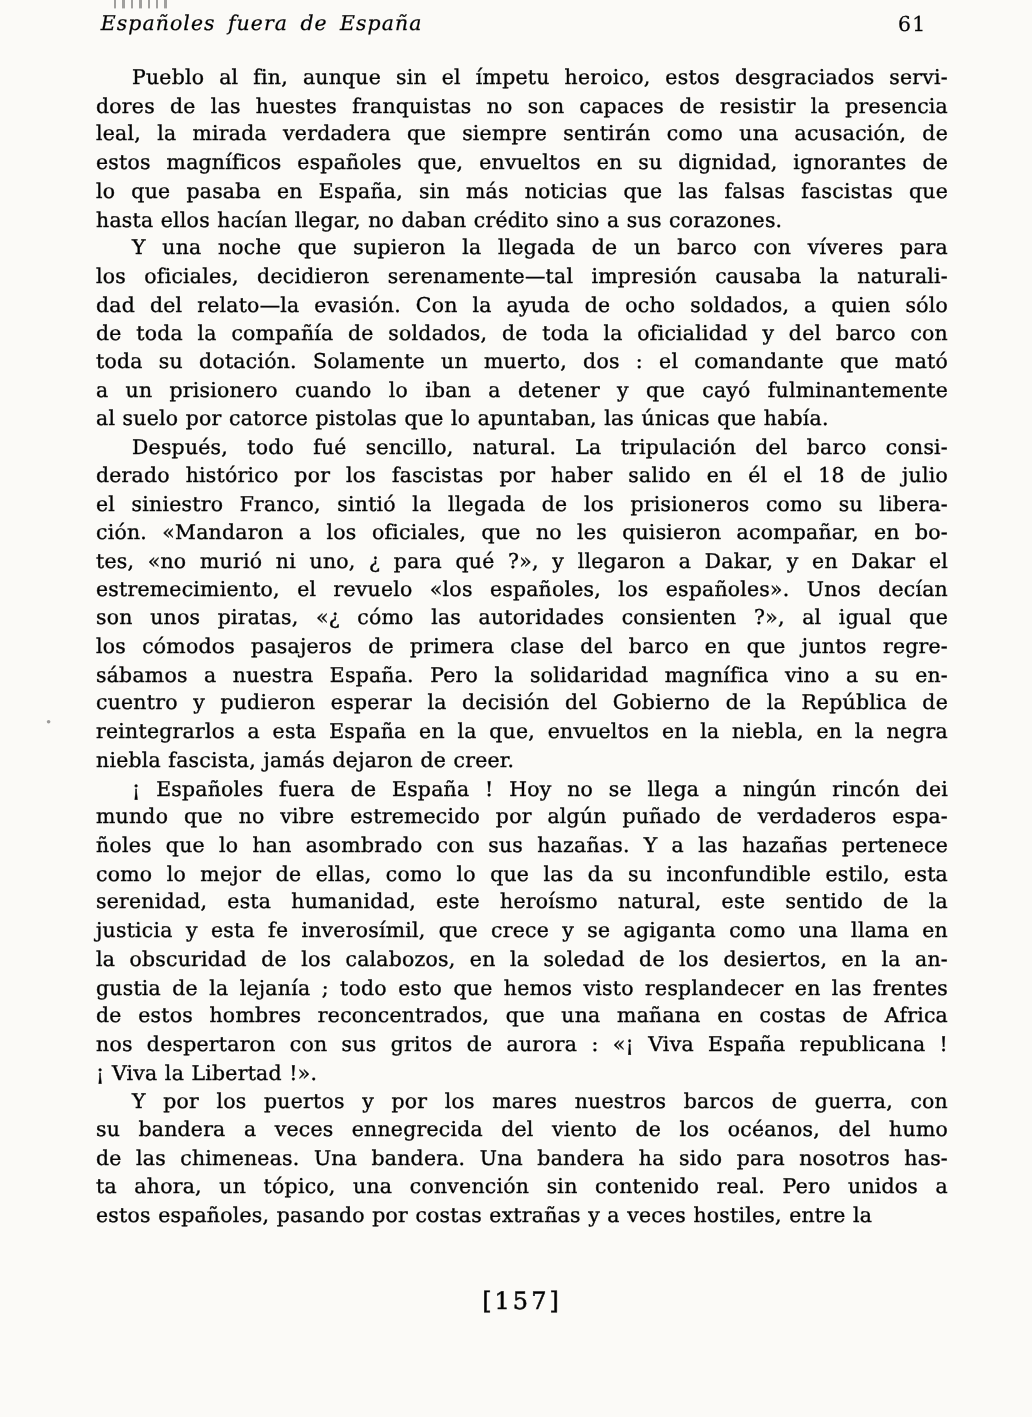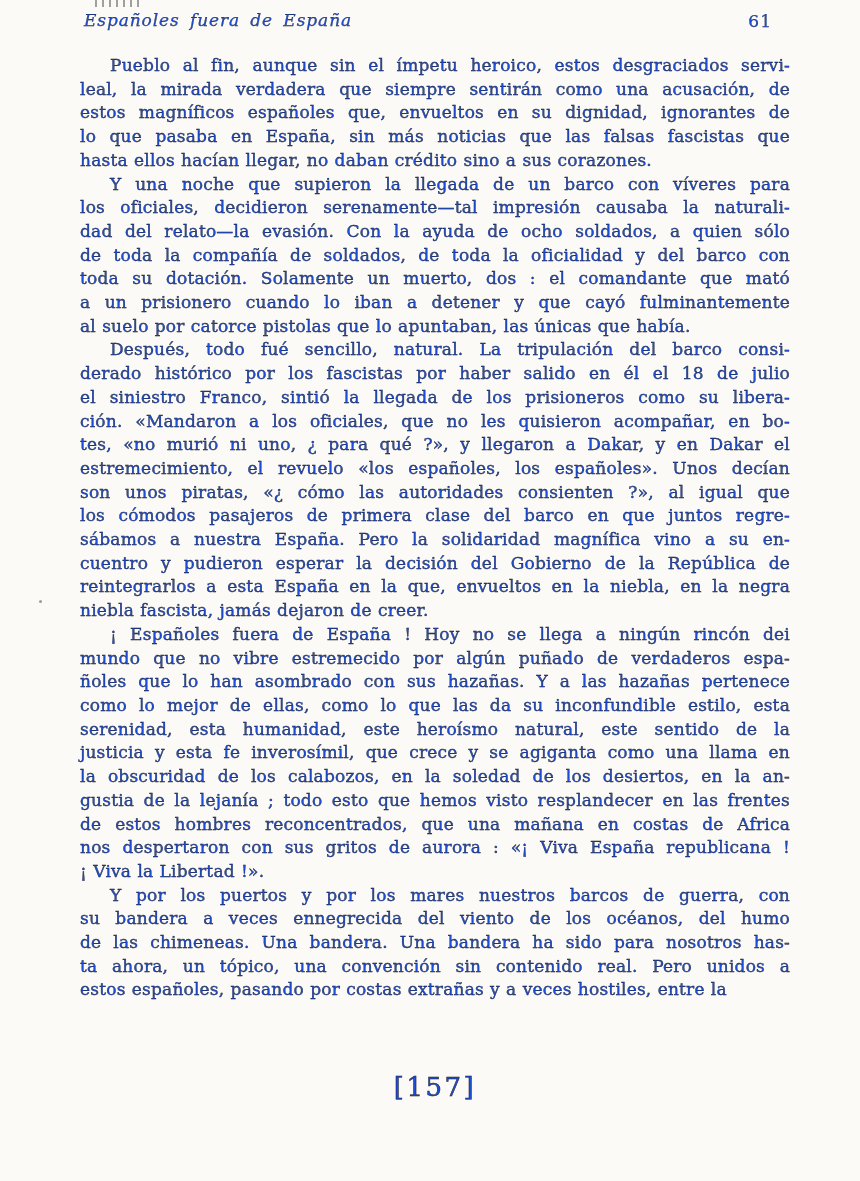--- a/index.html
+++ b/index.html
@@ -8,21 +8,21 @@
     background: #e8e8e6;
   }
   #page {
     position: relative;
     width: 860px;
     height: 1181px;
     margin: 0 auto;
     background: #fbfaf7;
     overflow: hidden;
     font-family: "DejaVu Serif", "Liberation Serif", serif;
-    color: #1d4ed8;
+    color: #000000;
   }
   
   #running-header {
     position: absolute;
     top: 10px;
     left: 84px;
     right: 70px;
     height: 26px;
   }
   #running-title {
@@ -62,21 +62,21 @@
   .line.last { text-align-last: left; }
   
   #footer {
     position: absolute;
     top: 1072px;
     left: 80px;
     width: 710px;
     text-align: center;
   }
   #folio {
-    font-size: 26px;
+    font-size: 20px;
     letter-spacing: 2.5px;
     margin-top: 28px;
     -webkit-text-stroke: 0.5px #1b1b1b;
   }
   
   .artifact { position: absolute; color: #2a2a2a; }
   #artifact-top {
     top: 0px;
     left: 95px;
     width: 48px;
@@ -107,20 +107,21 @@
 
   <div id="running-header">
     <span id="running-title">Españoles fuera de España</span>
     <span id="page-number">61</span>
   </div>
 
   <div id="text-block">
 
   <div class="para">
         <div class="line first">Pueblo al fin, aunque sin el ímpetu heroico, estos desgraciados servi-</div>
+        <div class="line">dores de las huestes franquistas no son capaces de resistir la presencia</div>
         <div class="line">leal, la mirada verdadera que siempre sentirán como una acusación, de</div>
         <div class="line">estos magníficos españoles que, envueltos en su dignidad, ignorantes de</div>
         <div class="line">lo que pasaba en España, sin más noticias que las falsas fascistas que</div>
         <div class="line last">hasta ellos hacían llegar, no daban crédito sino a sus corazones.</div>
       </div>
       <div class="para">
         <div class="line first">Y una noche que supieron la llegada de un barco con víveres para</div>
         <div class="line">los oficiales, decidieron serenamente—tal impresión causaba la naturali-</div>
         <div class="line">dad del relato—la evasión. Con la ayuda de ocho soldados, a quien sólo</div>
         <div class="line">de toda la compañía de soldados, de toda la oficialidad y del barco con</div>

